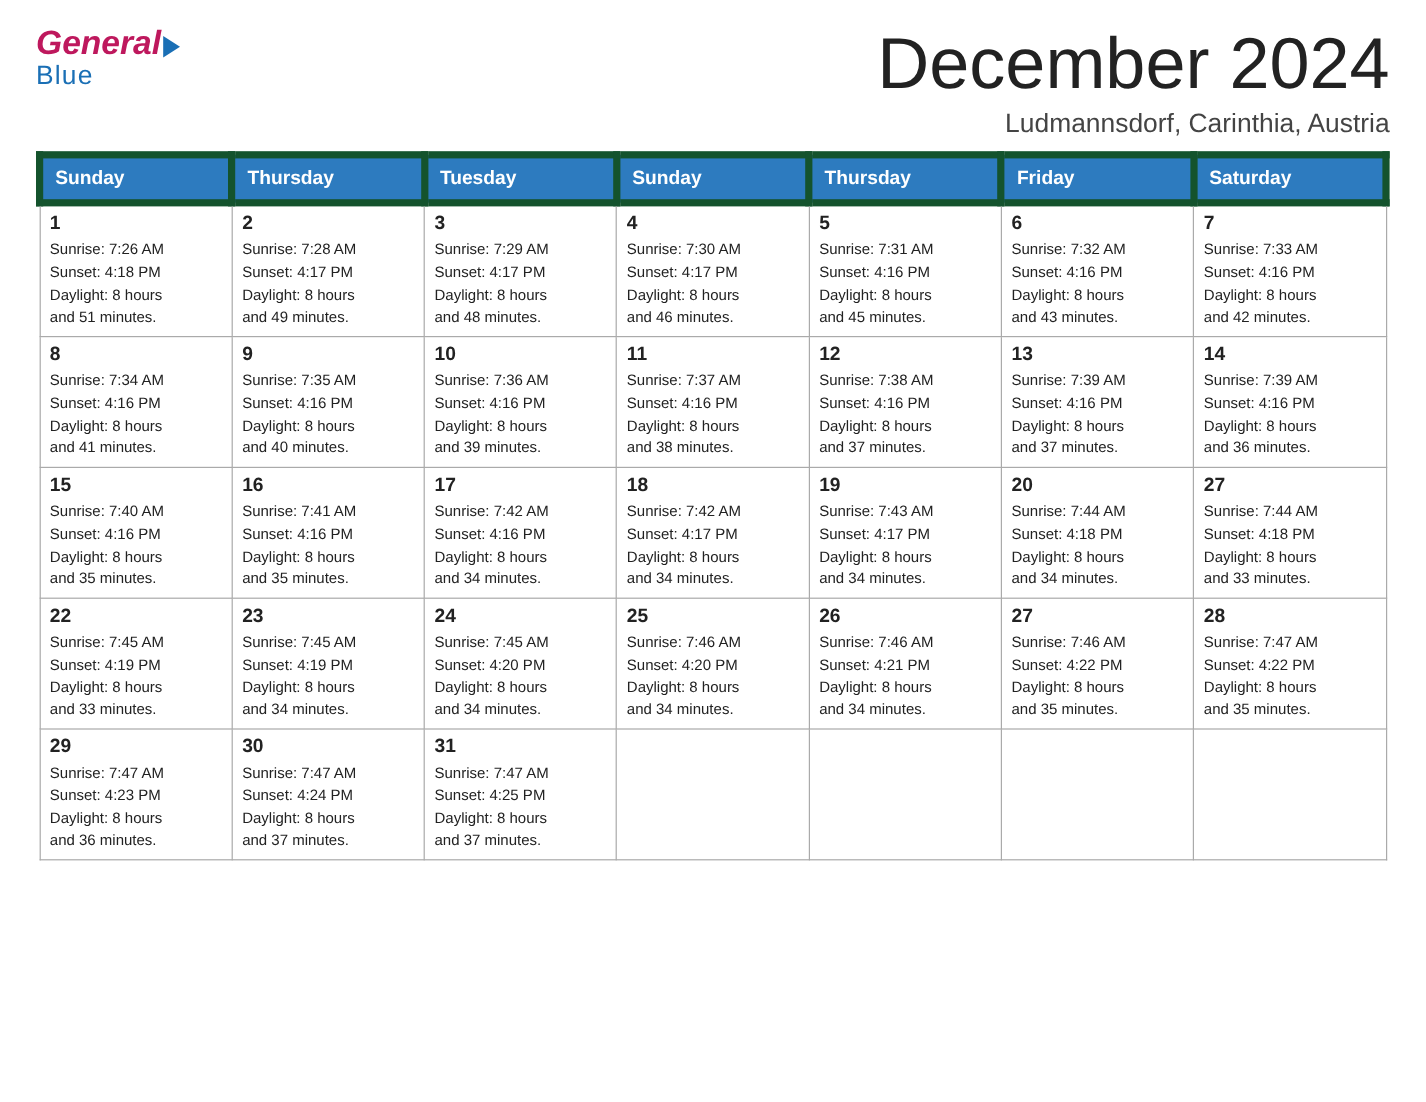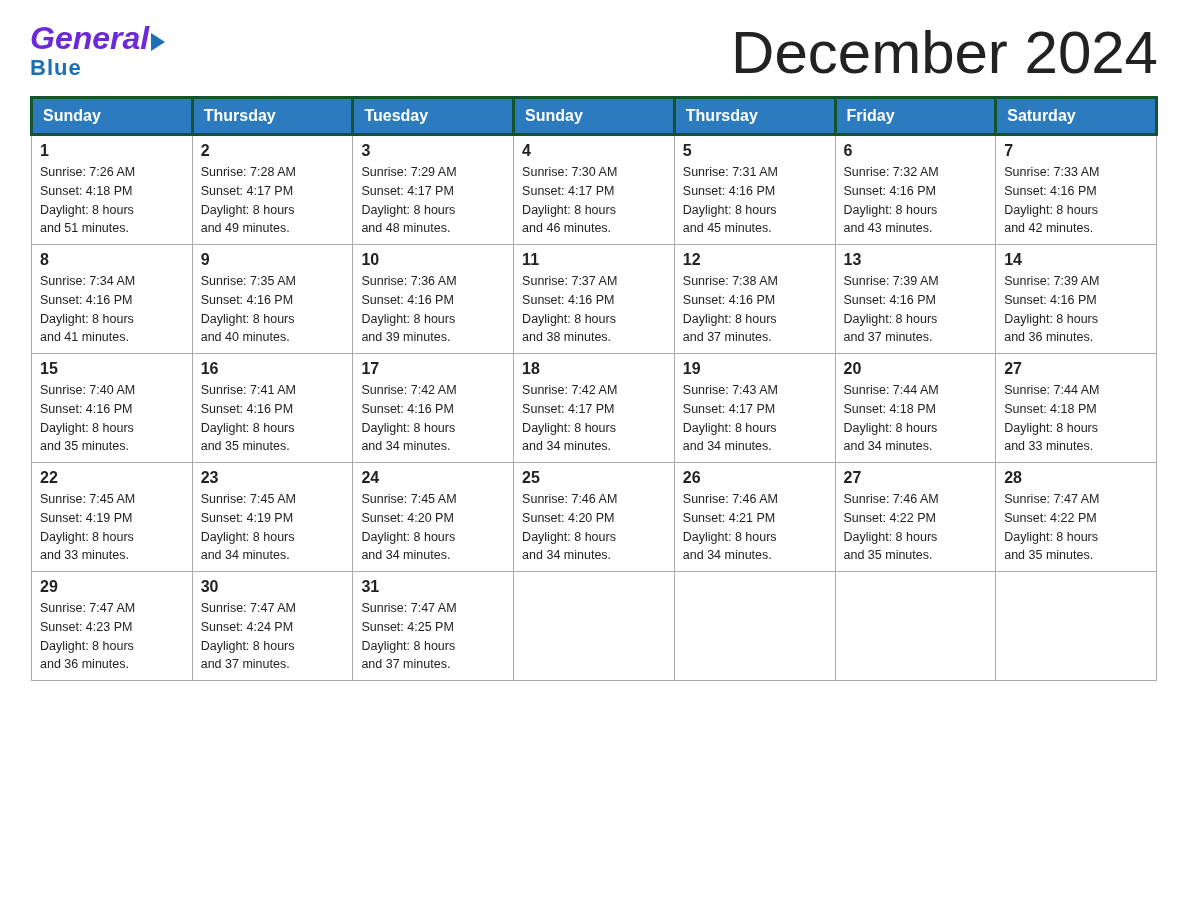--- a/index.html
+++ b/index.html
@@ -40,21 +40,21 @@
       border-collapse: collapse;
       margin-top: 10px;
     }
     .calendar-table th {
       background-color: #2d7bbf;
       color: #fff;
       font-size: 16px;
       font-weight: bold;
       padding: 8px 10px;
       text-align: left;
-      border: 3px solid #14532d;
+      border: 6px solid #14532d;
     }
     .calendar-table td {
       border: 1px solid #aaa;
       vertical-align: top;
       padding: 6px 8px;
       width: calc(100% / 7);
       min-height: 90px;
       font-size: 13px;
       color: #222;
       background: #fff;
@@ -74,27 +74,28 @@
     .empty-cell {
       background: #fff;
     }
   </style>
 </head>
 <body>
 
 <div class="header">
   <div class="logo">
     <div style="display:flex; align-items:center;">
-      <span style="font-size:32px; font-weight:bold; color:#6d28d9; font-style:italic;">General</span>
+      <span style="font-size:28px; font-weight:bold; color:#be185d; font-style:italic;">General</span>
       <span style="display:inline-block; width:0; height:0; border-top:9px solid transparent; border-bottom:9px solid transparent; border-left:14px solid #1a6fb5; margin-left:2px; margin-bottom:-6px;"></span>
     </div>
-    <div style="font-size:22px; font-weight:bold; color:#1a6fb5; letter-spacing:1px; margin-top:-2px;">Blue</div>
+    <div style="font-size:22px; font-weight:normal; color:#1a6fb5; letter-spacing:1px; margin-top:-2px;">Blue</div>
   </div>
   <div class="title-block">
     <div class="month-title">December 2024</div>
+    <div class="location-title">Ludmannsdorf, Carinthia, Austria</div>
   </div>
 </div>
 
 <table class="calendar-table">
   <thead>
     <tr>
     <th>Sunday</th>
         <th>Thursday</th>
         <th>Tuesday</th>
         <th>Sunday</th>

